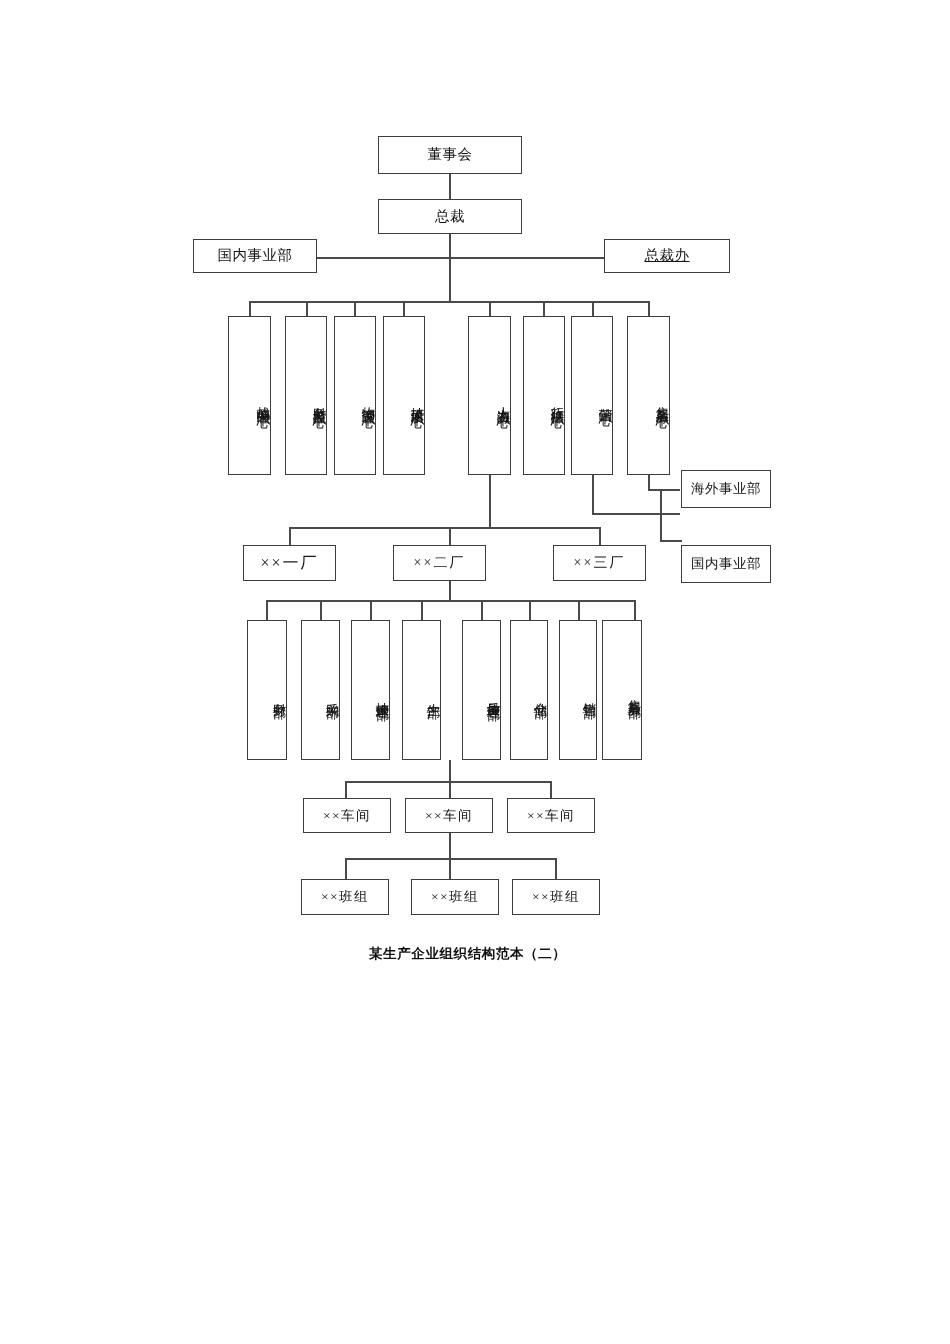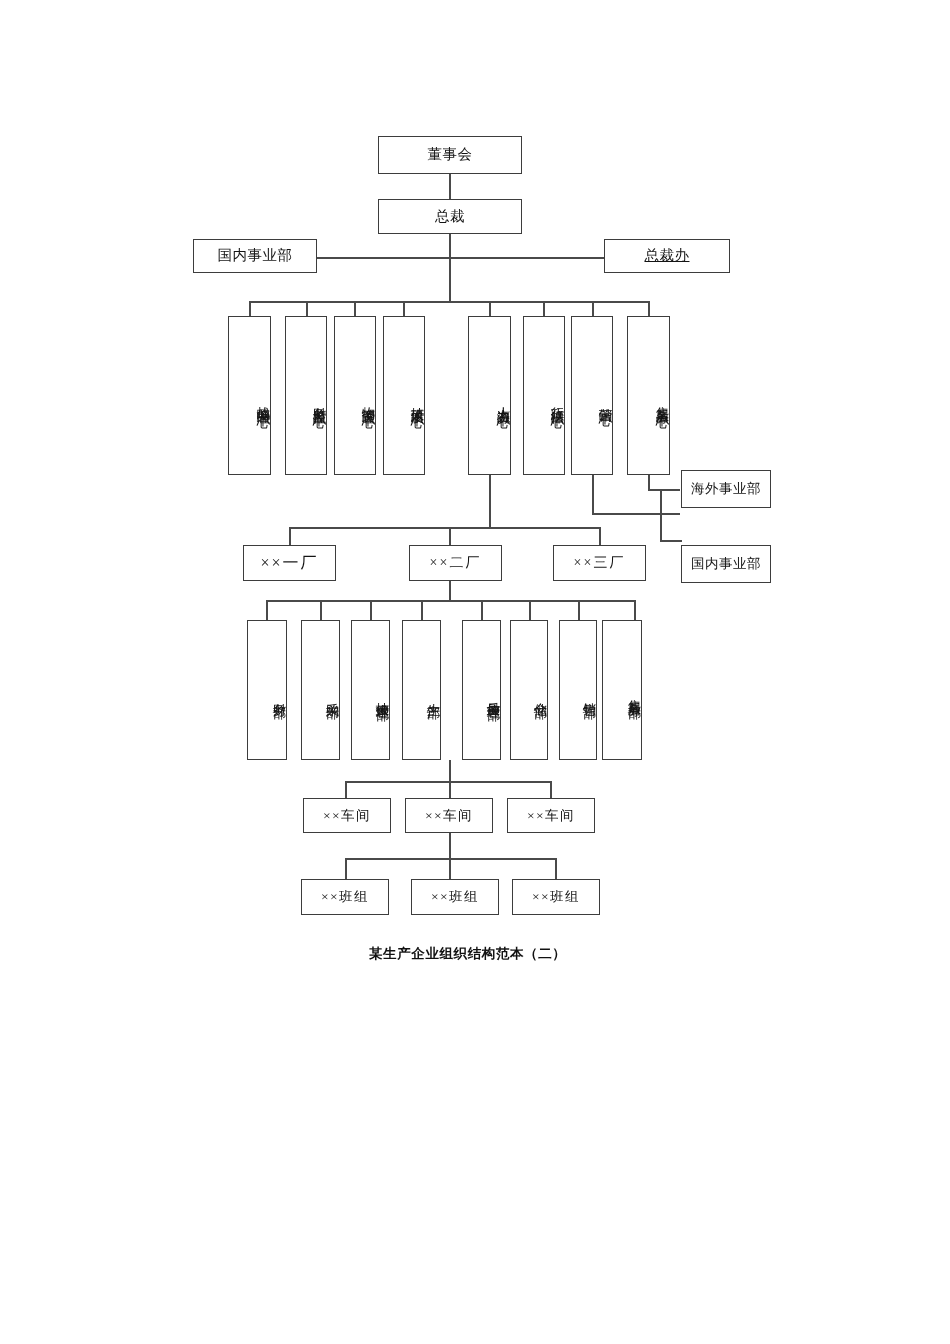--- a/index.html
+++ b/index.html
@@ -119,21 +119,21 @@
   <div class="box h" style="left:681px; top:470px; width:90px; height:38px; font-size:13.5px;">海外事业部</div>
   <div class="box h" style="left:681px; top:521px; width:90px; height:38px; font-size:13.5px;margin-top:24px;">国内事业部</div>
 
   <div class="line v" style="left:489px; top:475px; height:52px; width:2px;"></div>
   <div class="line h" style="left:289px; top:527px; width:311px;"></div>
   <div class="line v" style="left:289px; top:527px; height:18px;"></div>
   <div class="line v" style="left:449px; top:527px; height:18px;"></div>
   <div class="line v" style="left:599px; top:527px; height:18px;"></div>
 
   <div class="box h" style="left:243px; top:545px; width:93px; height:36px; font-size:16px; letter-spacing:2px;">××一厂</div>
-  <div class="box h" style="left:409px; top:545px; width:93px; height:36px; font-size:14px; letter-spacing:2px;">××二厂</div>
+  <div class="box h" style="left:393px; top:545px; width:93px; height:36px; font-size:14px; letter-spacing:2px;">××二厂</div>
   <div class="box h" style="left:553px; top:545px; width:93px; height:36px; font-size:14px; letter-spacing:2px;text-align:right;">××三厂</div>
 
   <div class="line v" style="left:449px; top:581px; height:19px; width:2px;"></div>
   <div class="line h" style="left:266px; top:600px; width:369px;"></div>
 
   <div class="line v" style="left:266px; top:600px; height:20px;"></div>
   <div class="line v" style="left:320px; top:600px; height:20px;"></div>
   <div class="line v" style="left:370px; top:600px; height:20px;"></div>
   <div class="line v" style="left:421px; top:600px; height:20px;"></div>
   <div class="line v" style="left:481px; top:600px; height:20px;"></div>

